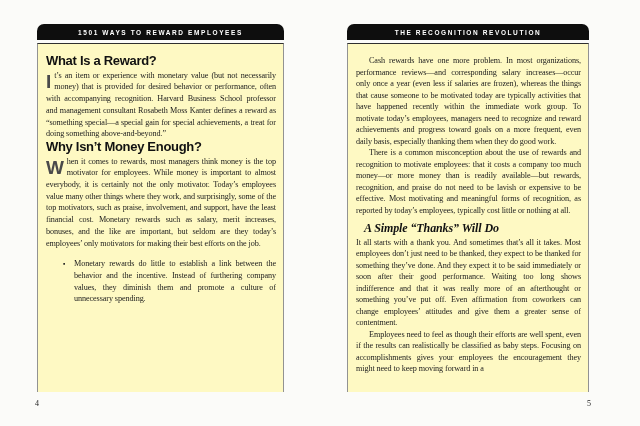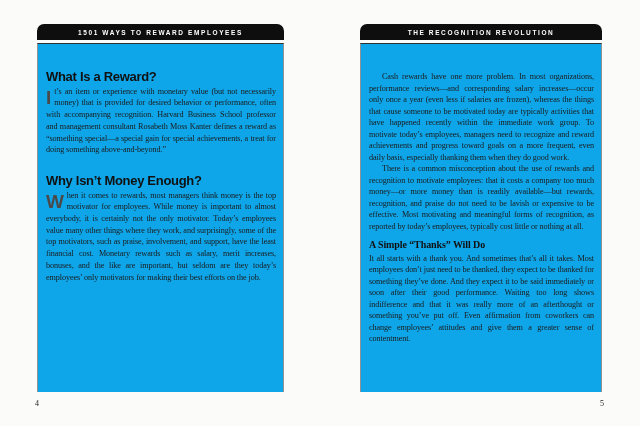--- a/index.html
+++ b/index.html
@@ -6,21 +6,21 @@
   body{
     width:640px;height:426px;
     background:#fbfbf9;
     font-family:"Liberation Serif", serif;
     color:#1c1c1c;
     position:relative;
     overflow:hidden;
   }
   .page{position:absolute;top:24px;}
   .page-left{left:37px;width:247px;}
-  .page-right{left:360px;width:242px;}
+  .page-right{left:347px;width:242px;}
 
   .header-bar{
     height:16px;
     background:#0e0e0e;
     border-radius:7px 7px 0 0;
     display:flex;align-items:center;justify-content:center;
   }
   .header-bar span{
     color:#ffffff;
     font-family:"Liberation Sans", sans-serif;
@@ -30,41 +30,41 @@
     white-space:nowrap;
     padding-top:1px;
   }
   .page-body{
     margin-top:3px;
     border-top:1px solid #2f2f2f;
     border-left:1px solid #929292;
     border-right:1px solid #929292;
     box-sizing:border-box;
     height:349px;
-    padding:27px 7px 0 8px;
+    padding:11px 7px 0 8px;
     overflow:hidden;
-    background:#0ea5e9;
+    background:#fef9c3;
   }
   .body-text{
     font-size:8.2px;
     line-height:11.7px;
     letter-spacing:-0.1px;
     text-align:justify;
   }
   .page-right .body-text{line-height:11.5px;}
 
   h2.sec{
     margin:0 0 3px 0;
     font-family:"Liberation Sans", sans-serif;
     font-weight:bold;
     font-size:13px;
     letter-spacing:-0.3px;
     color:#111;
   }
-  h2.sec.second{margin-top:19px;}
+  h2.sec.second{margin-top:1px;}
 
   .dropcap{
     float:left;
     font-family:"Liberation Sans", sans-serif;
     font-weight:bold;
     font-size:19px;
     line-height:19px;
     color:#4a4a4a;
     margin:2px 3px 0 0;
   }
@@ -73,23 +73,24 @@
 
   .bullet-list{margin-top:9px;}
   .bullet{position:relative;padding-left:28px;}
   .bullet .marker{
     position:absolute;left:17px;top:0;
     font-size:6.5px;
     color:#1c1c1c;
   }
 
   .subhead{
-    margin:7px 0 2px 0;
-    font-size:10px;
+    margin:7px 0 2px 8px;
+    font-size:12px;
     font-weight:bold;
+    font-style:italic;
     color:#111;
   }
   .ital{}
 
   .folio{
     position:absolute;
     top:375px;
     font-size:8px;
     color:#222;
   }
@@ -102,29 +103,34 @@
 <div class="page page-left">
   <div class="header-bar">
     <span>1501 WAYS TO REWARD EMPLOYEES</span>
   </div>
   <div class="page-body body-text">
     <h2 class="sec">What Is a Reward?</h2>
     <p><span class="dropcap">I</span><span>t’s an item or experience with monetary value (but not necessarily money) that is provided for desired behavior or performance, often with accompanying recognition. Harvard Business School professor and management consultant Rosabeth Moss Kanter defines a reward as “something special—a special gain for special achievements, a treat for doing something above-and-beyond.”</span></p>
     <h2 class="sec second">Why Isn’t Money Enough?</h2>
     <p><span class="dropcap">W</span><span>hen it comes to rewards, most managers think money is the top motivator for employees. While money is important to almost everybody, it is certainly not the only motivator. Today’s employees value many other things where they work, and surprisingly, some of the top motivators, such as praise, involvement, and support, have the least financial cost. Monetary rewards such as salary, merit increases, bonuses, and the like are important, but seldom are they today’s employees’ only motivators for making their best efforts on the job.</span></p>
     <div class="bullet-list">
+      <div class="bullet">
+        <span class="marker">▪</span>
+        <span>Monetary rewards do little to establish a link between the behavior and the incentive. Instead of furthering company values, they diminish them and promote a culture of unnecessary spending.</span>
+      </div>
     </div>
   </div>
   <div class="folio">4</div>
 </div>
 
 <div class="page page-right">
   <div class="header-bar">
     <span>THE RECOGNITION REVOLUTION</span>
   </div>
   <div class="page-body body-text">
     <p class="indent">Cash rewards have one more problem. In most organizations, performance reviews—and corresponding salary increases—occur only once a year (even less if salaries are frozen), whereas the things that cause someone to be motivated today are typically activities that have happened recently within the immediate work group. To motivate today’s employees, managers need to recognize and reward achievements and progress toward goals on a more frequent, even daily basis, especially thanking them when they do good work.</p>
     <p class="indent">There is a common misconception about the use of rewards and recognition to motivate employees: that it costs a company too much money—or more money than is readily available—but rewards, recognition, and praise do not need to be lavish or expensive to be effective. Most motivating and meaningful forms of recognition, as reported by today’s employees, typically cost little or nothing at all.</p>
     <div class="subhead">A Simple “Thanks” Will Do</div>
     <p><span>It all starts with a thank you. And sometimes that’s all it takes. Most employees don’t just need to be thanked, they </span><span class="ital">expect</span><span> to be thanked for something they’ve done. And they expect it to be said immediately or soon after their good performance. Waiting too long shows indifference and that it was really more of an afterthought or something you’ve put off. Even affirmation from coworkers can change employees’ attitudes and give them a greater sense of contentment.</span></p>
+    <p class="indent">Employees need to feel as though their efforts are well spent, even if the results can realistically be classified as baby steps. Focusing on accomplishments gives your employees the encouragement they might need to keep moving forward in a</p>
   </div>
   <div class="folio">5</div>
 </div>
 
 </body></html>

